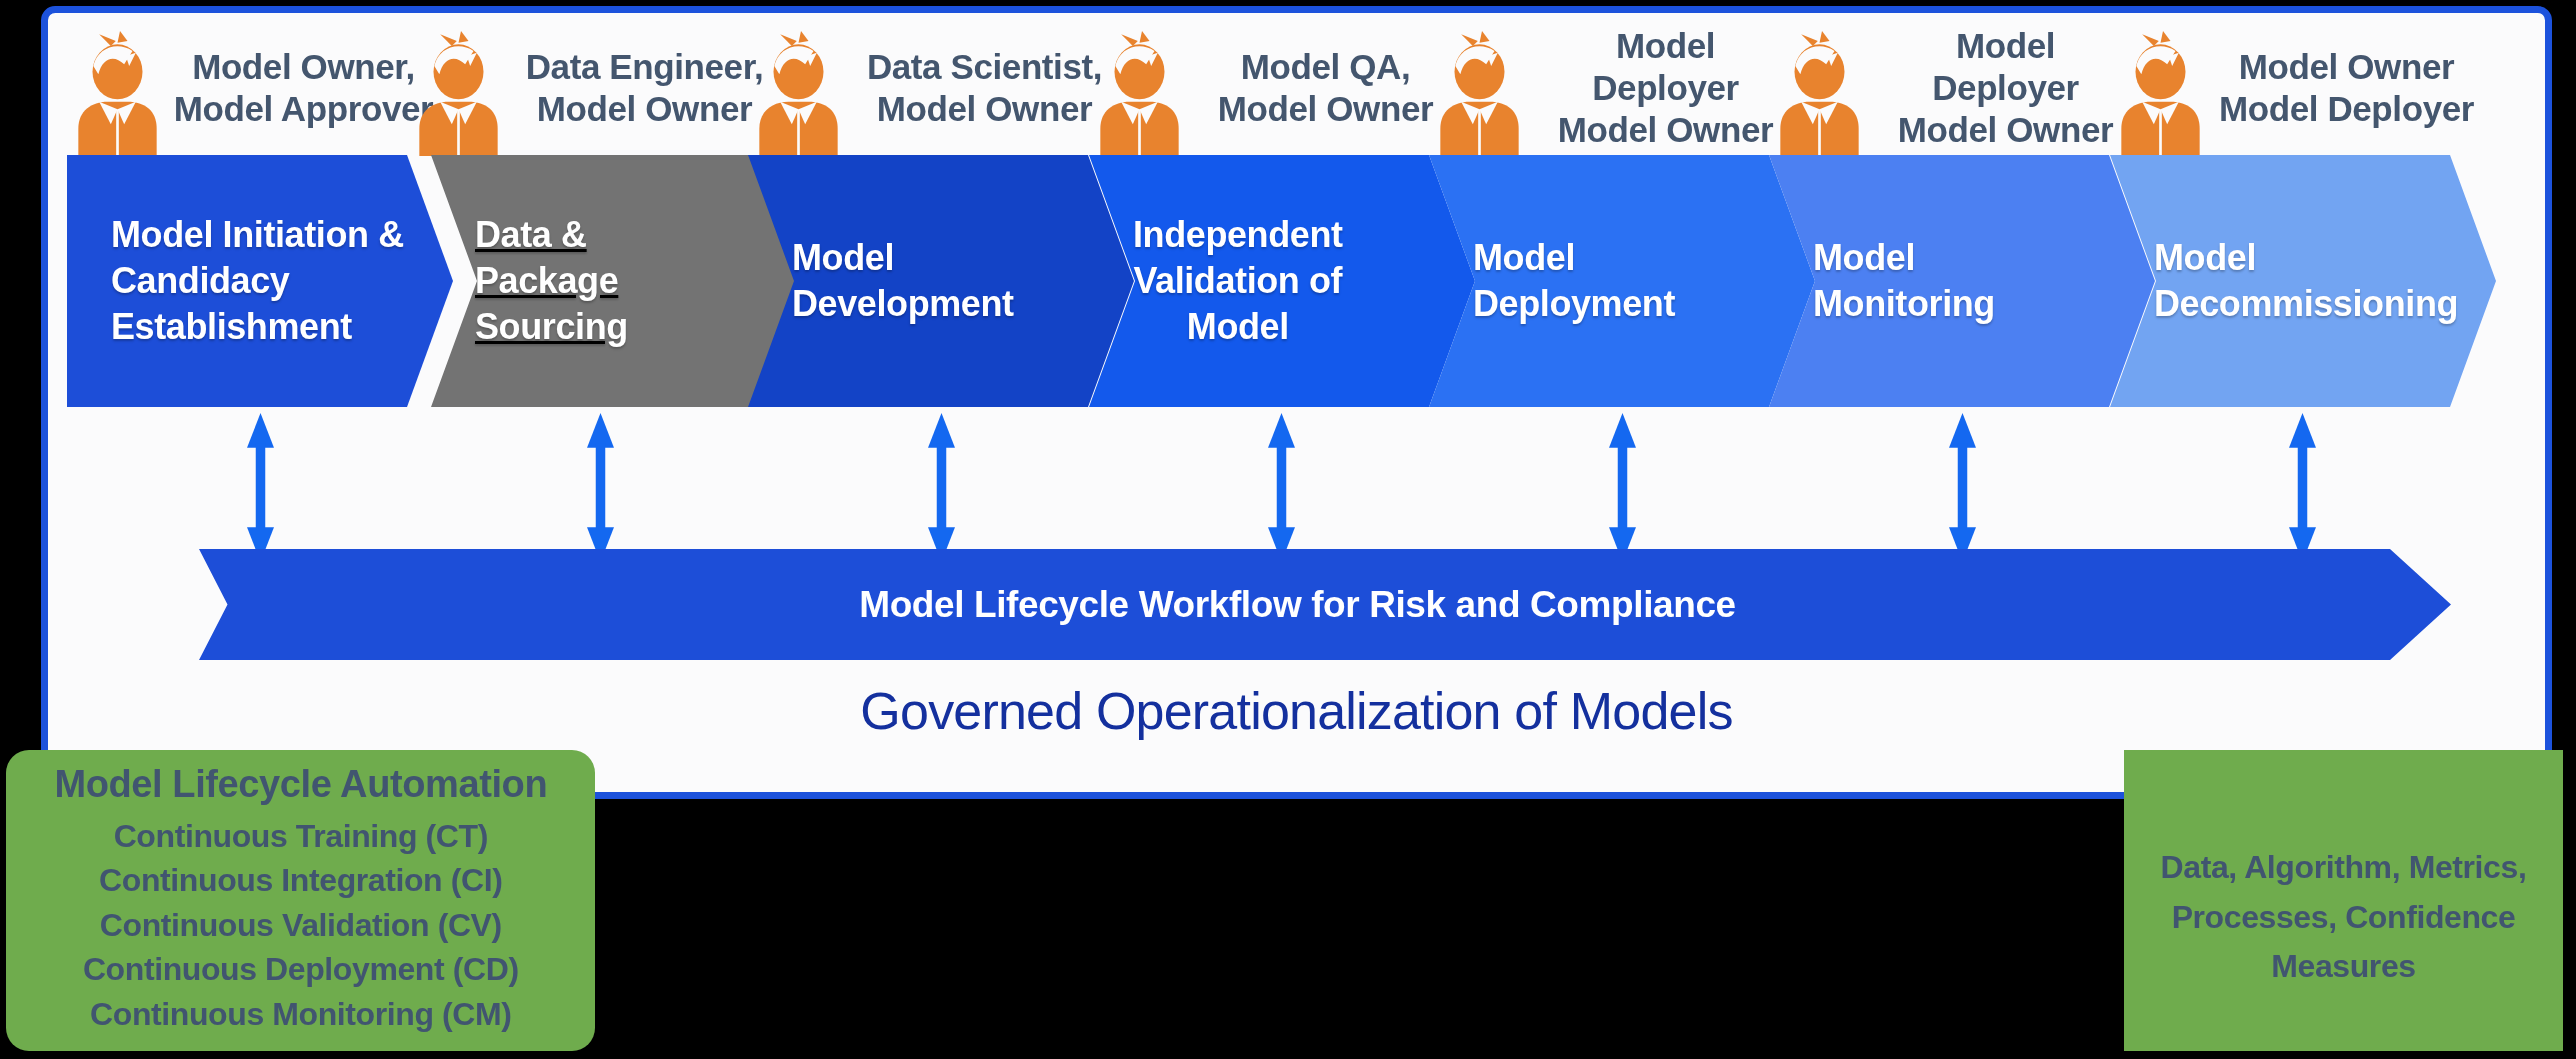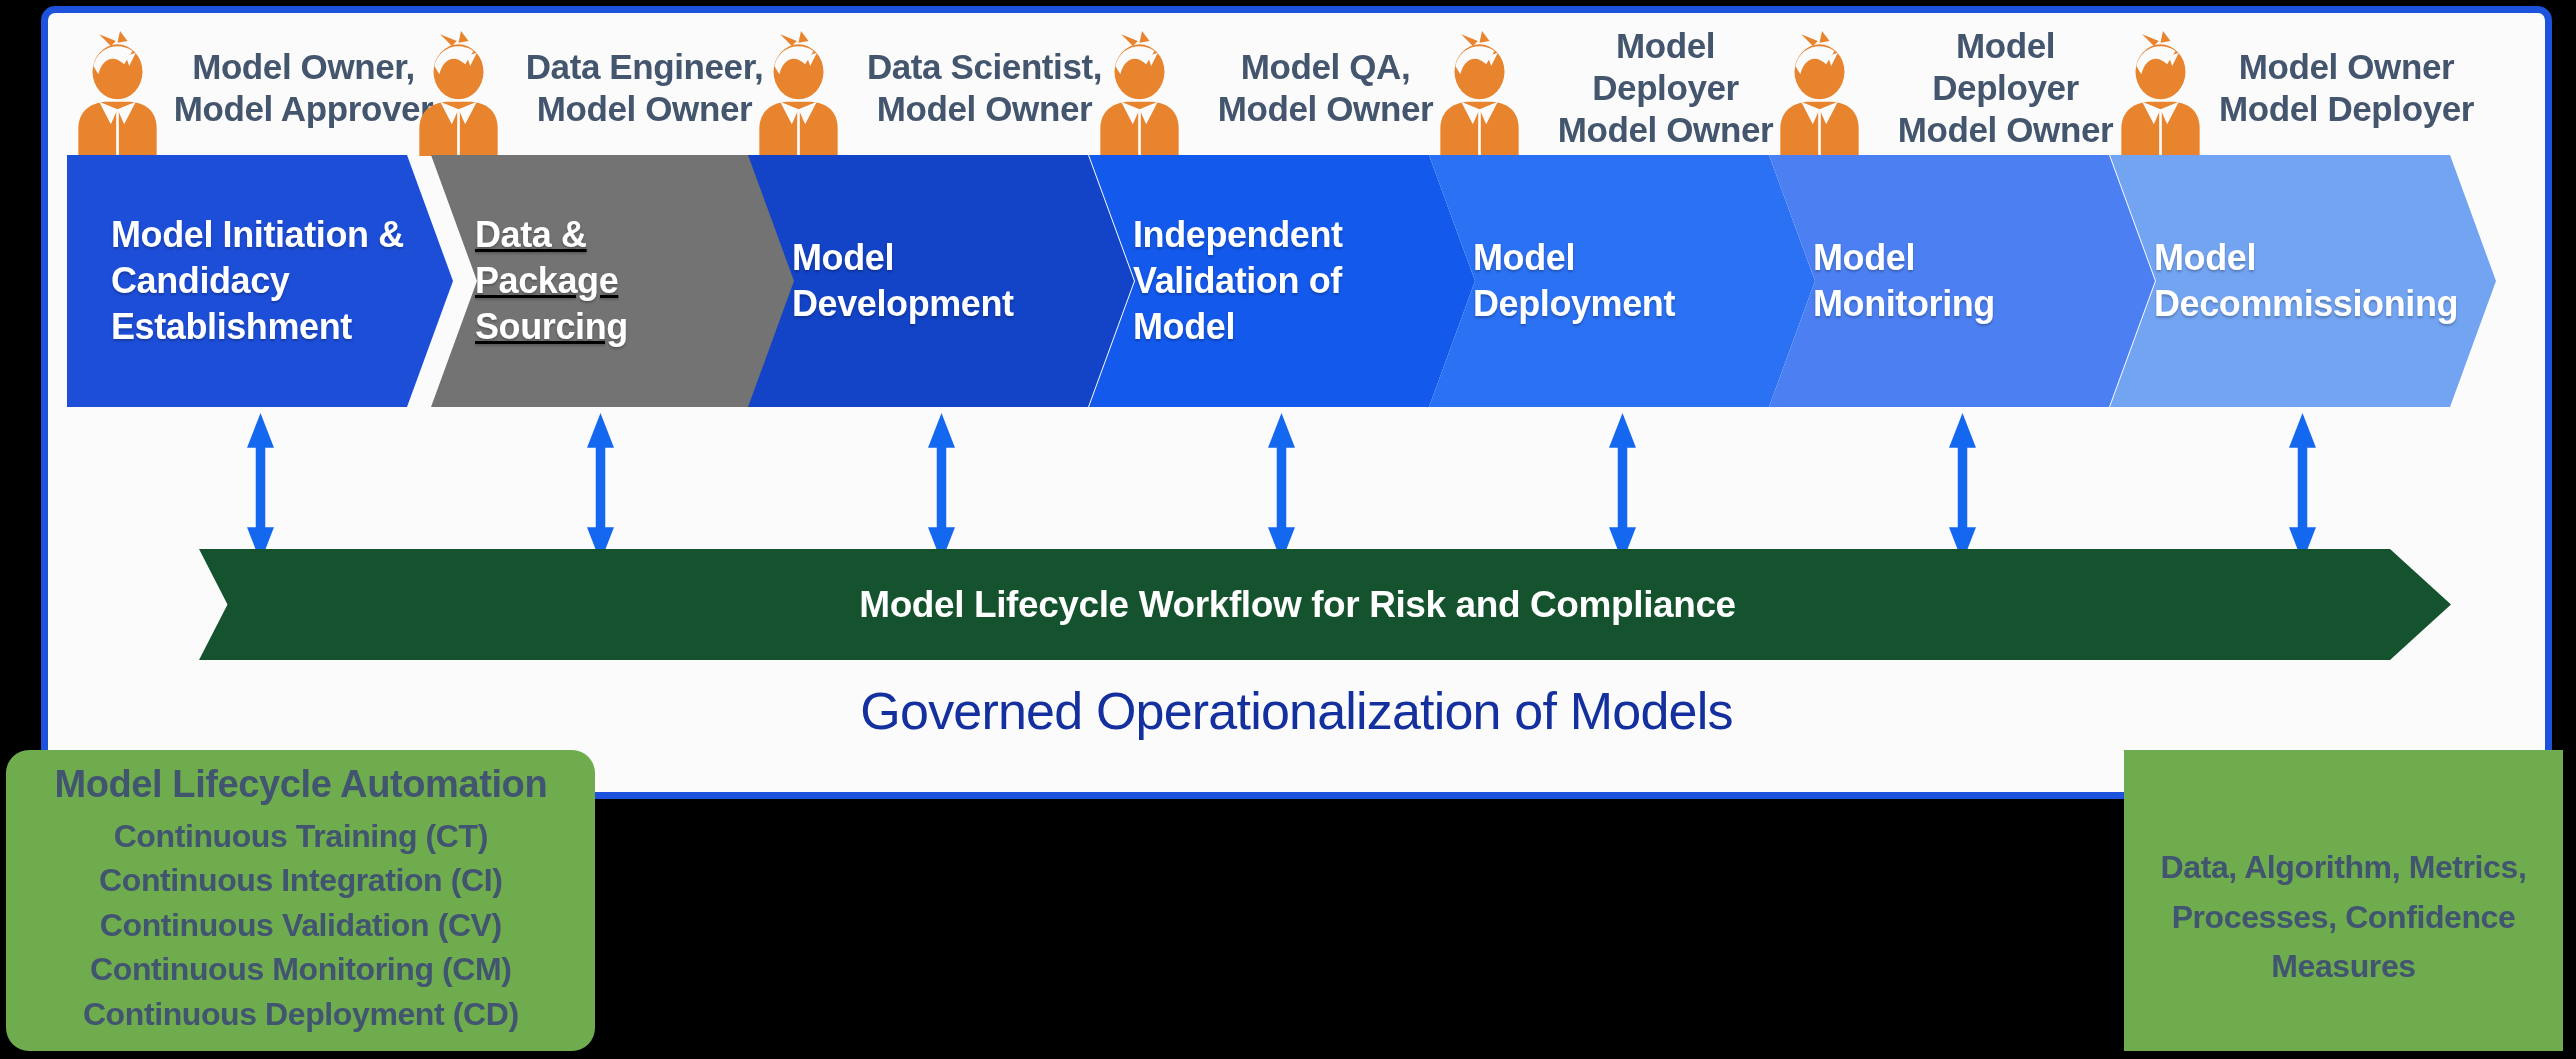--- a/index.html
+++ b/index.html
@@ -158,21 +158,21 @@
 </div>
 <div class="stage" style="left: 431px; background: #737373; text-decoration: underline;">
   <div class="stage-label">Data &amp;
 Package
 Sourcing</div>
 </div>
 <div class="stage" style="left: 748px; background: rgb(19, 67, 198);">
   <div class="stage-label">Model
 Development</div>
 </div>
-<div class="stage" style="left: 1089px; background: rgb(19, 89, 236);">
+<div class="stage" style="left: 1089px; background: rgb(19, 89, 236); text-align: center;">
   <div class="stage-label">Independent
 Validation of
 Model</div>
 </div>
 <div class="stage" style="left: 1429px; background: rgb(43, 113, 243);">
   <div class="stage-label">Model
 Deployment</div>
 </div>
 <div class="stage" style="left: 1769px; background: rgb(76, 128, 242);">
   <div class="stage-label">Model
@@ -198,34 +198,34 @@
 <svg class="uarrow" style="left:1605px" viewBox="0 0 44 188">
     <use href="#dbl-arrow"></use>
   </svg>
 <svg class="uarrow" style="left:1945px" viewBox="0 0 44 188">
     <use href="#dbl-arrow"></use>
   </svg>
 <svg class="uarrow" style="left:2285px" viewBox="0 0 44 188">
     <use href="#dbl-arrow"></use>
   </svg>
 
-<div class="banner" style="background: #14532d;">
+<div class="banner" style="background: #1d4ed8;">
   <div class="banner-label">Model Lifecycle Workflow for Risk and Compliance</div>
 </div>
 
 <div class="main-title" style="color: rgb(20, 48, 158);">Governed Operationalization of Models</div>
 
 <div class="greenbox left" style="background: rgb(111, 172, 77);">
   <div class="green-heading">Model Lifecycle Automation</div>
   <div class="auto-items">
     <div class="auto-item">Continuous Training (CT)</div>
     <div class="auto-item">Continuous Integration (CI)</div>
     <div class="auto-item">Continuous Validation (CV)</div>
+    <div class="auto-item">Continuous Deployment (CD)</div>
     <div class="auto-item">Continuous Monitoring (CM)</div>
-    <div class="auto-item">Continuous Deployment (CD)</div>
   </div>
 </div>
 
 <div class="greenbox right" style="background: rgb(111, 172, 77);">
   <div class="fact-body">Data, Algorithm, Metrics,
 Processes, Confidence
 Measures</div>
 </div>
 
 

